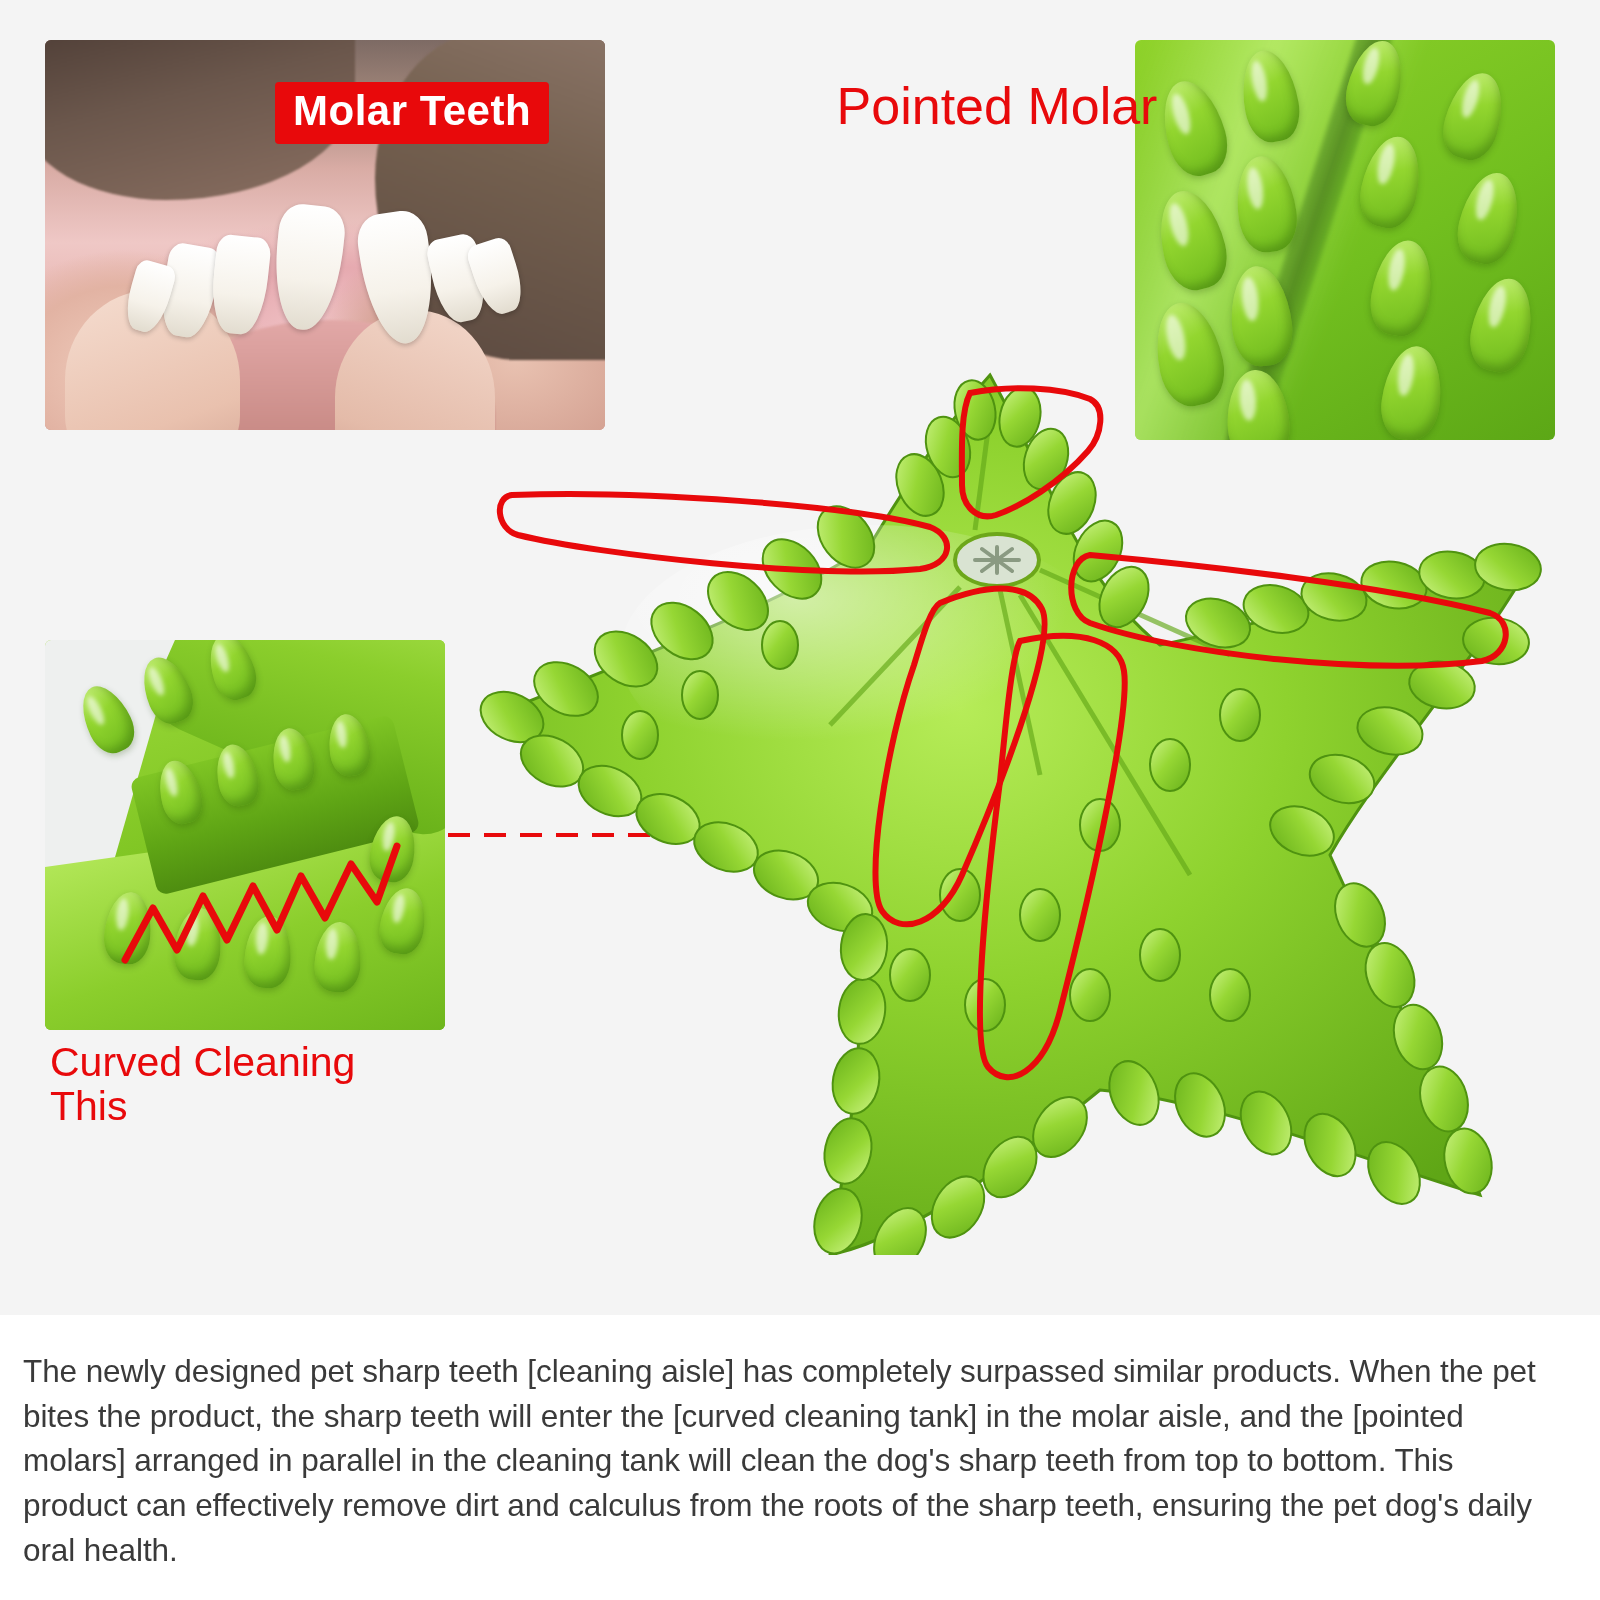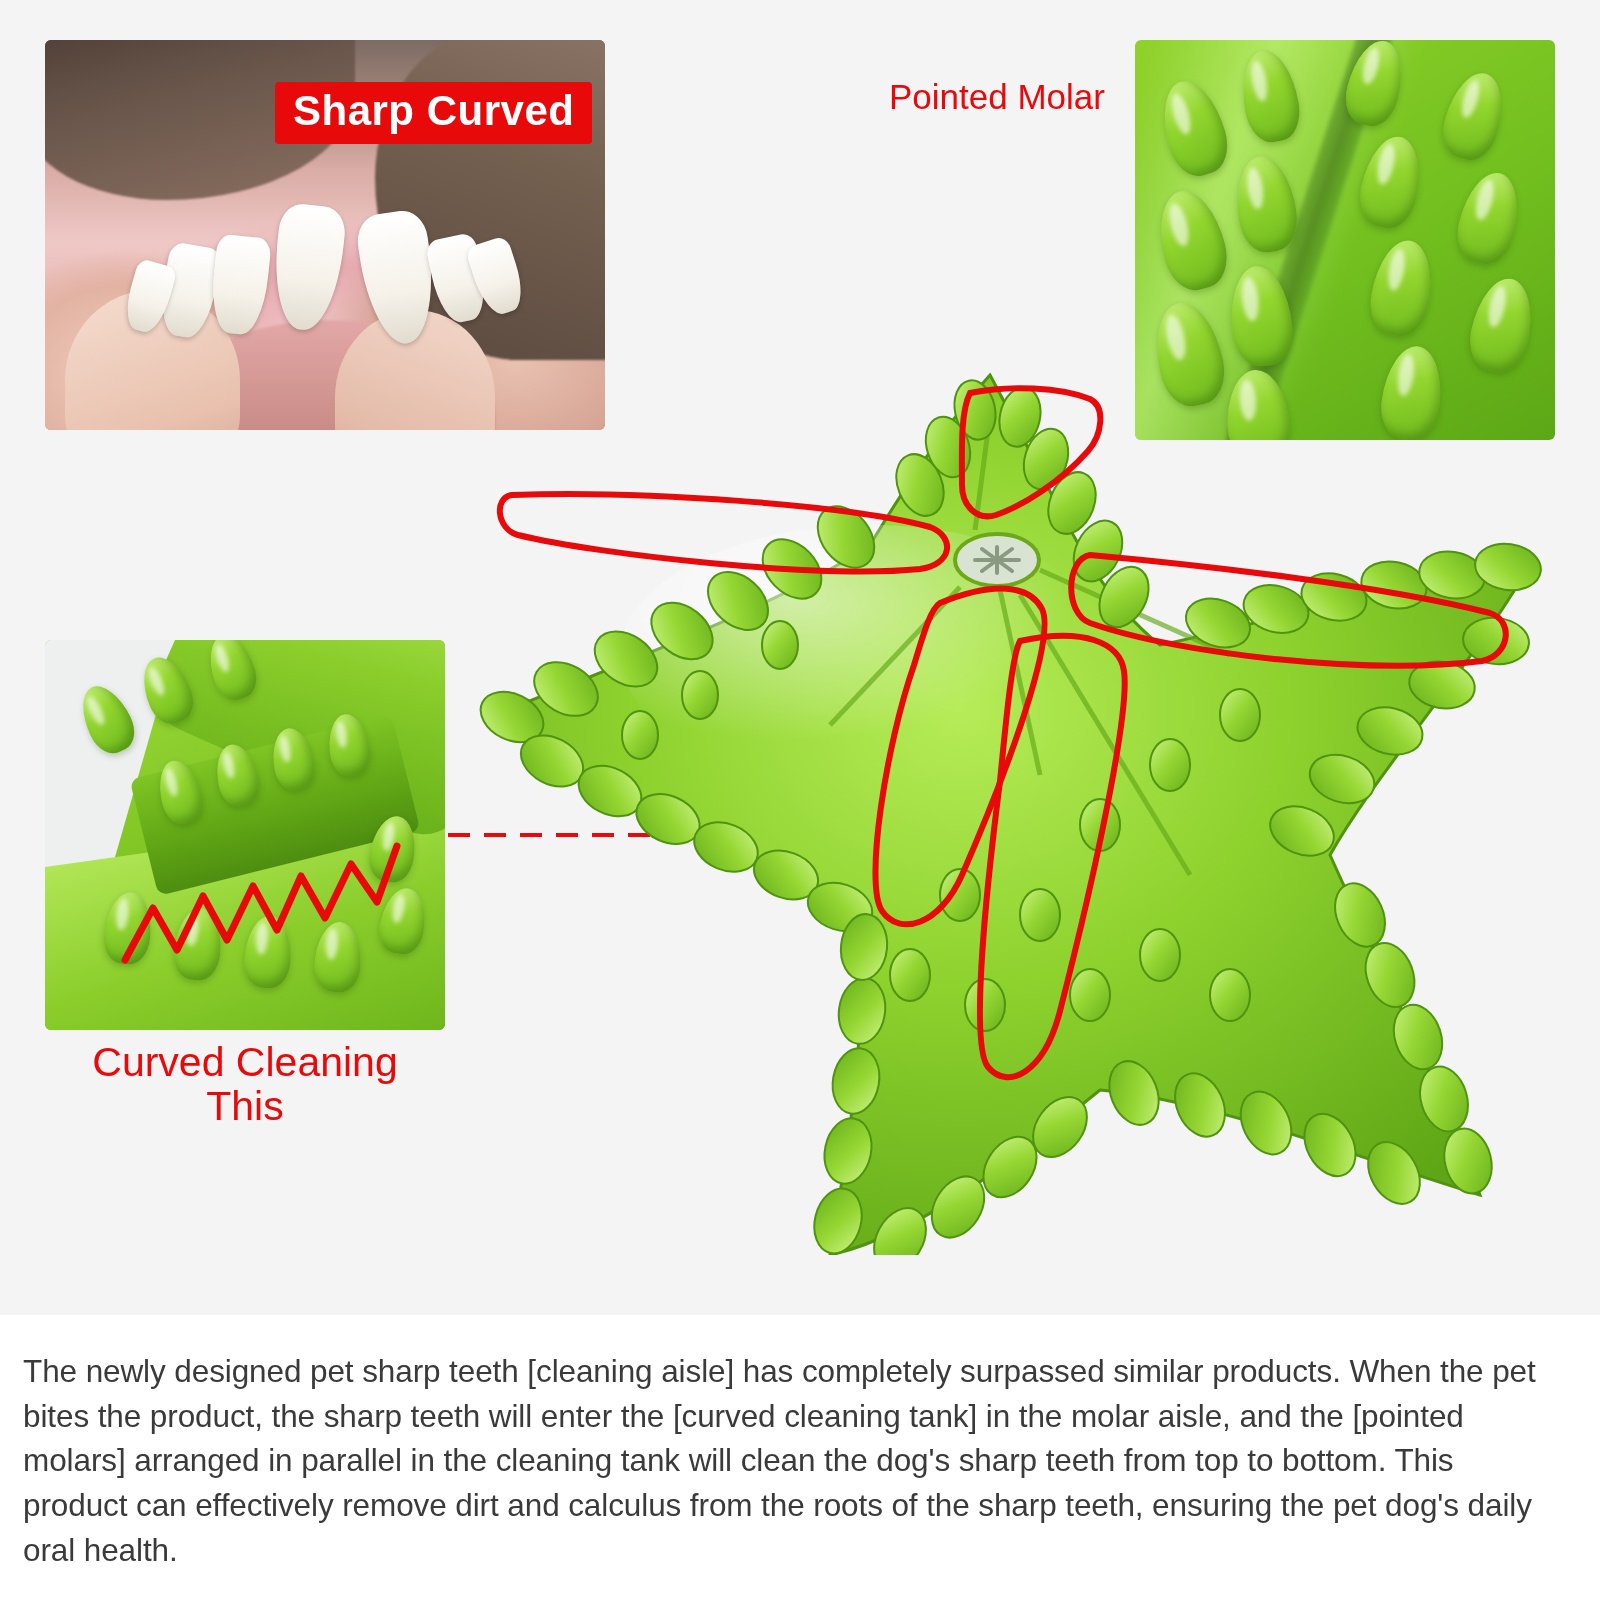--- a/index.html
+++ b/index.html
@@ -228,34 +228,33 @@
     padding: 5px 18px 9px 18px;
     border-radius: 4px;
     letter-spacing: 0.5px;
     white-space: nowrap;
   }
   .label-molar {
     position: absolute;
     left: 832px;
     top: 78px;
     color: #e8090b;
-    font-size: 35px;
+    font-size: 52px;
     font-weight: normal;
     line-height: 1.08;
     text-align: center;
     width: 330px;
   }
   .label-tank {
     position: absolute;
     left: 50px;
     top: 1040px;
     color: #e8090b;
     font-size: 41px;
     line-height: 1.08;
-    text-align: center;
     width: 390px;
   }
 
   
   .connector {
     position: absolute;
     left: 448px;
     top: 833px;
     width: 280px;
     height: 4px;
@@ -296,21 +295,21 @@
       <div class="finger-r"></div>
 
       <div class="tooth incisor" style="left:118px;top:205px;width:52px;height:92px;transform:rotate(10deg);"></div>
       <div class="tooth incisor" style="left:168px;top:196px;width:54px;height:98px;transform:rotate(6deg);"></div>
       <div class="tooth canine-l"></div>
       <div class="tooth canine-r"></div>
       <div class="tooth incisor" style="left:388px;top:196px;width:50px;height:86px;transform:rotate(-12deg);"></div>
       <div class="tooth incisor" style="left:430px;top:200px;width:44px;height:74px;transform:rotate(-18deg);"></div>
       <div class="tooth incisor" style="left:84px;top:222px;width:40px;height:70px;transform:rotate(16deg);"></div>
 
-      <div class="label-sharp" style="position:absolute;left:230px;top:42px;">Sharp Curved</div>
+      <div class="label-sharp" style="position:absolute;left:230px;top:42px;">Molar Teeth</div>
     </div>
 
     <div class="photo-molar">
       <div class="groove"></div>
       <div class="ridge"></div>
 
       <div class="spike" style="left:30px;top:40px;width:58px;height:96px;transform:rotate(-16deg);"></div>
       <div class="spike" style="left:26px;top:150px;width:62px;height:100px;transform:rotate(-14deg);"></div>
       <div class="spike" style="left:22px;top:262px;width:64px;height:104px;transform:rotate(-12deg);"></div>
       <div class="spike" style="left:108px;top:10px;width:54px;height:92px;transform:rotate(-10deg);"></div>

